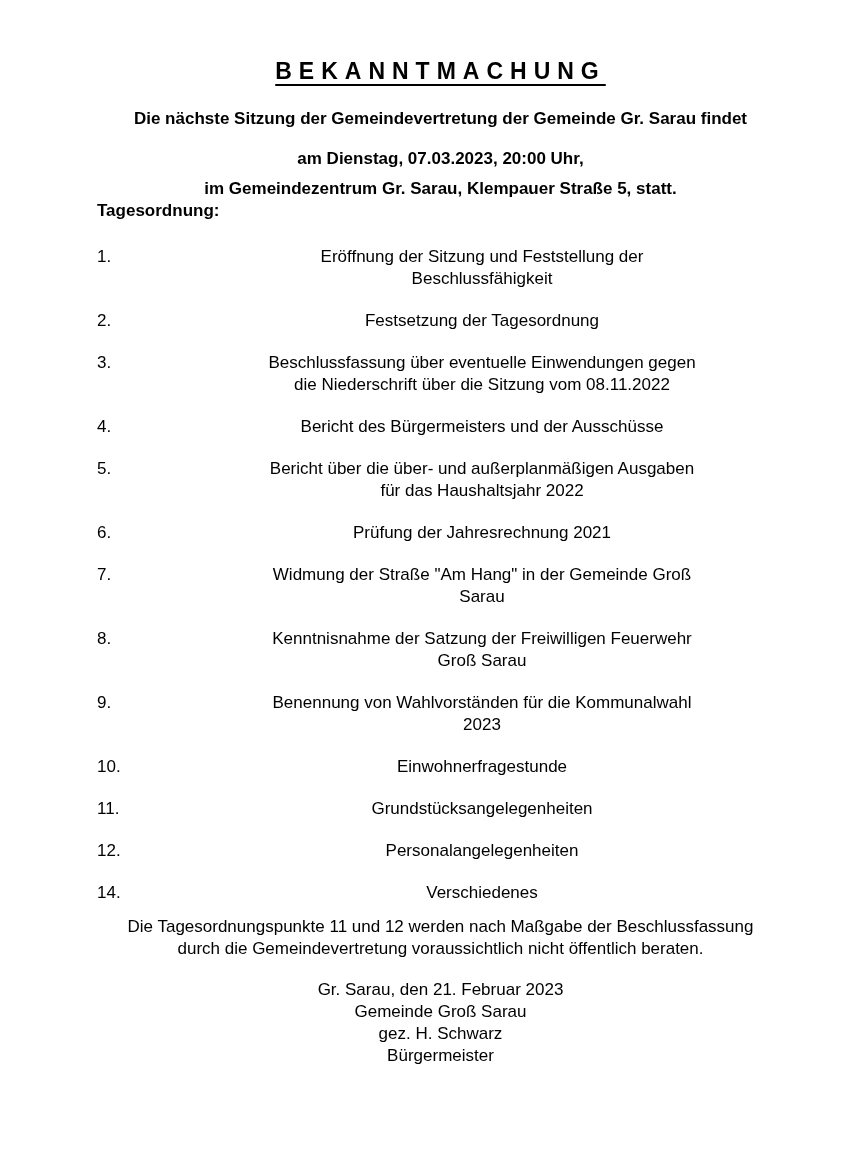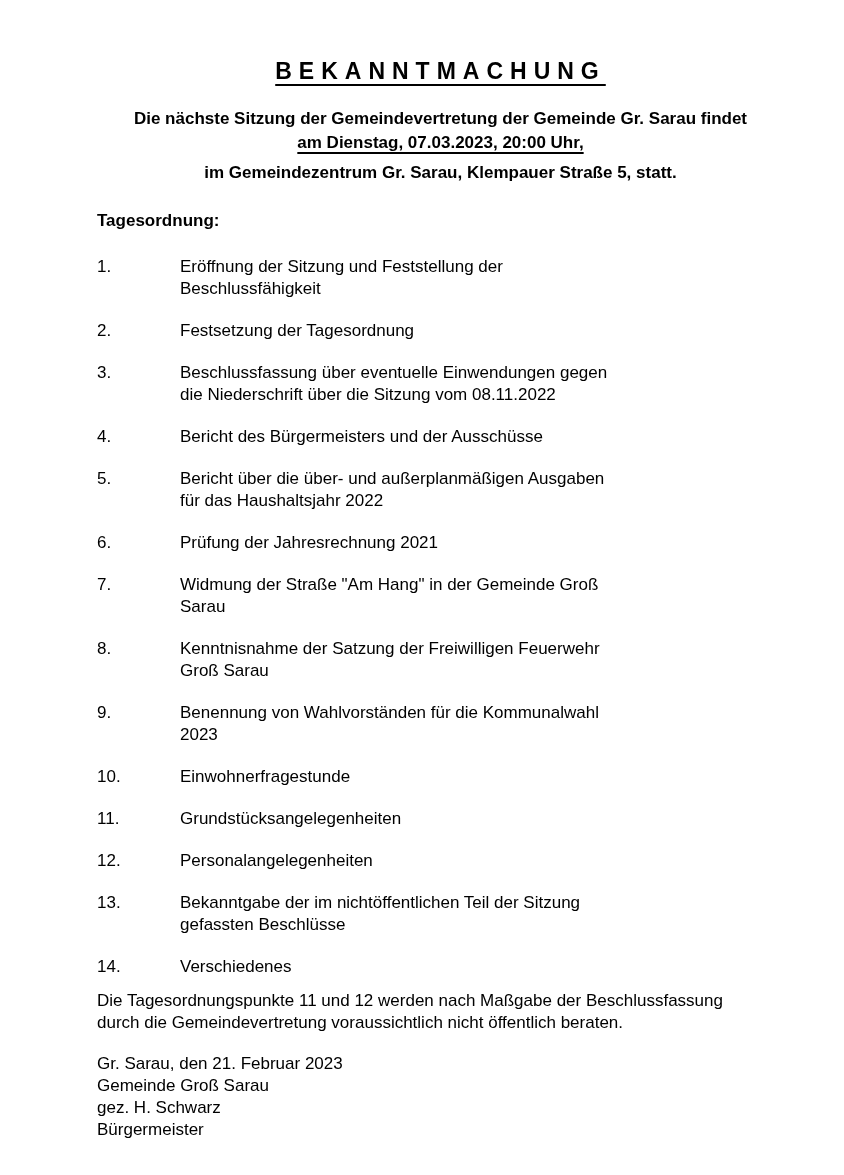--- a/index.html
+++ b/index.html
@@ -35,41 +35,39 @@
     text-underline-offset: 5px;
     white-space: nowrap;
   }
   .intro-line {
     font-weight: bold;
     text-align: center;
     white-space: nowrap;
   }
   .intro-1 { margin-top: 22px; }
   .intro-2 {
-    margin-top: 2px;
-    text-decoration: underline;
+    margin-top: 18px;
     text-decoration-thickness: 2px;
     text-underline-offset: 4px;
   }
   .intro-3 { margin-top: 8px; }
   .agenda-heading {
-    margin-top: 26px;
     font-weight: bold;
   }
   .agenda-list { margin-top: 24px; }
   .agenda-item {
     display: flex;
     margin-bottom: 20px;
   }
   .agenda-item:last-child { margin-bottom: 0; margin-top: 8px; }
   .agenda-num {
     flex: 0 0 83px;
   }
   .agenda-text { flex: 1 1 auto; }
-  .line { white-space: nowrap; }
+  .line { white-space: nowrap; text-align: center; }
   .closing-note { margin-top: 12px; }
   .signature-block { margin-top: 19px; }
 </style>
 </head>
 <body>
 
 <div class="page">
   <div class="content">
 
     <h1 class="doc-title">BEKANNTMACHUNG</h1>
@@ -155,27 +153,20 @@
             <div class="line">Grundstücksangelegenheiten</div>
           </div>
         </div>
         <div class="agenda-item">
           <div class="agenda-num">12.</div>
           <div class="agenda-text">
             <div class="line">Personalangelegenheiten</div>
           </div>
         </div>
         <div class="agenda-item">
-          <div class="agenda-num">13.</div>
-          <div class="agenda-text">
-            <div class="line">Bekanntgabe der im nichtöffentlichen Teil der Sitzung</div>
-            <div class="line">gefassten Beschlüsse</div>
-          </div>
-        </div>
-        <div class="agenda-item">
           <div class="agenda-num">14.</div>
           <div class="agenda-text">
             <div class="line">Verschiedenes</div>
           </div>
         </div>
       </div>
 
     <div class="closing-note">
         <div class="line">Die Tagesordnungspunkte 11 und 12 werden nach Maßgabe der Beschlussfassung</div>
         <div class="line">durch die Gemeindevertretung voraussichtlich nicht öffentlich beraten.</div>

